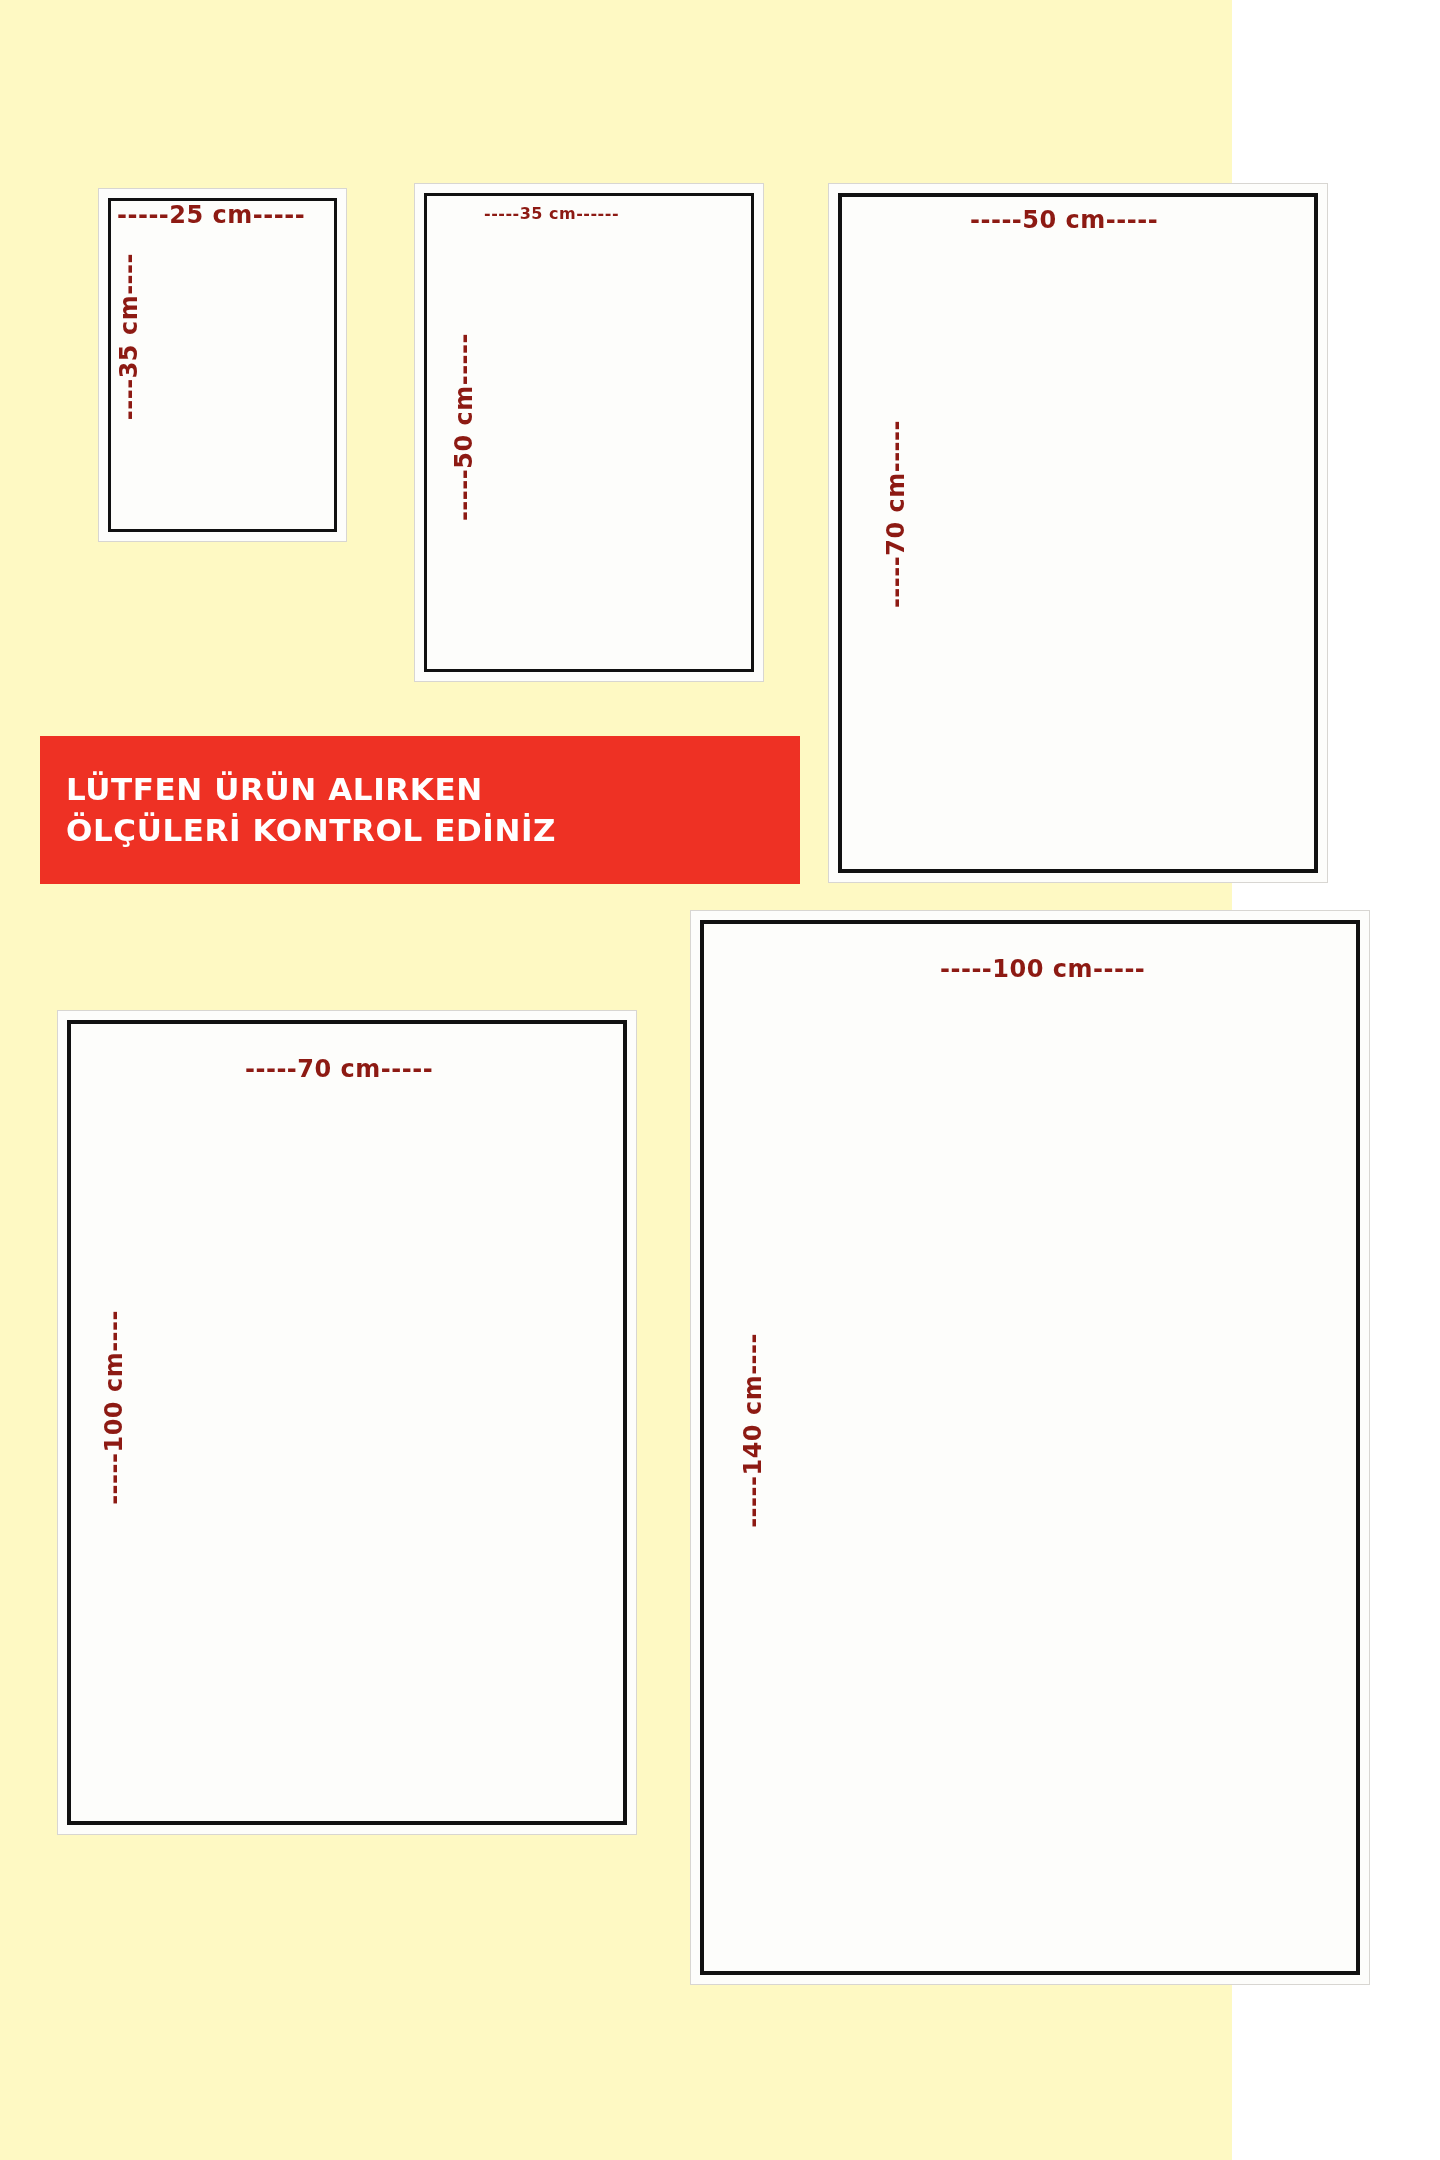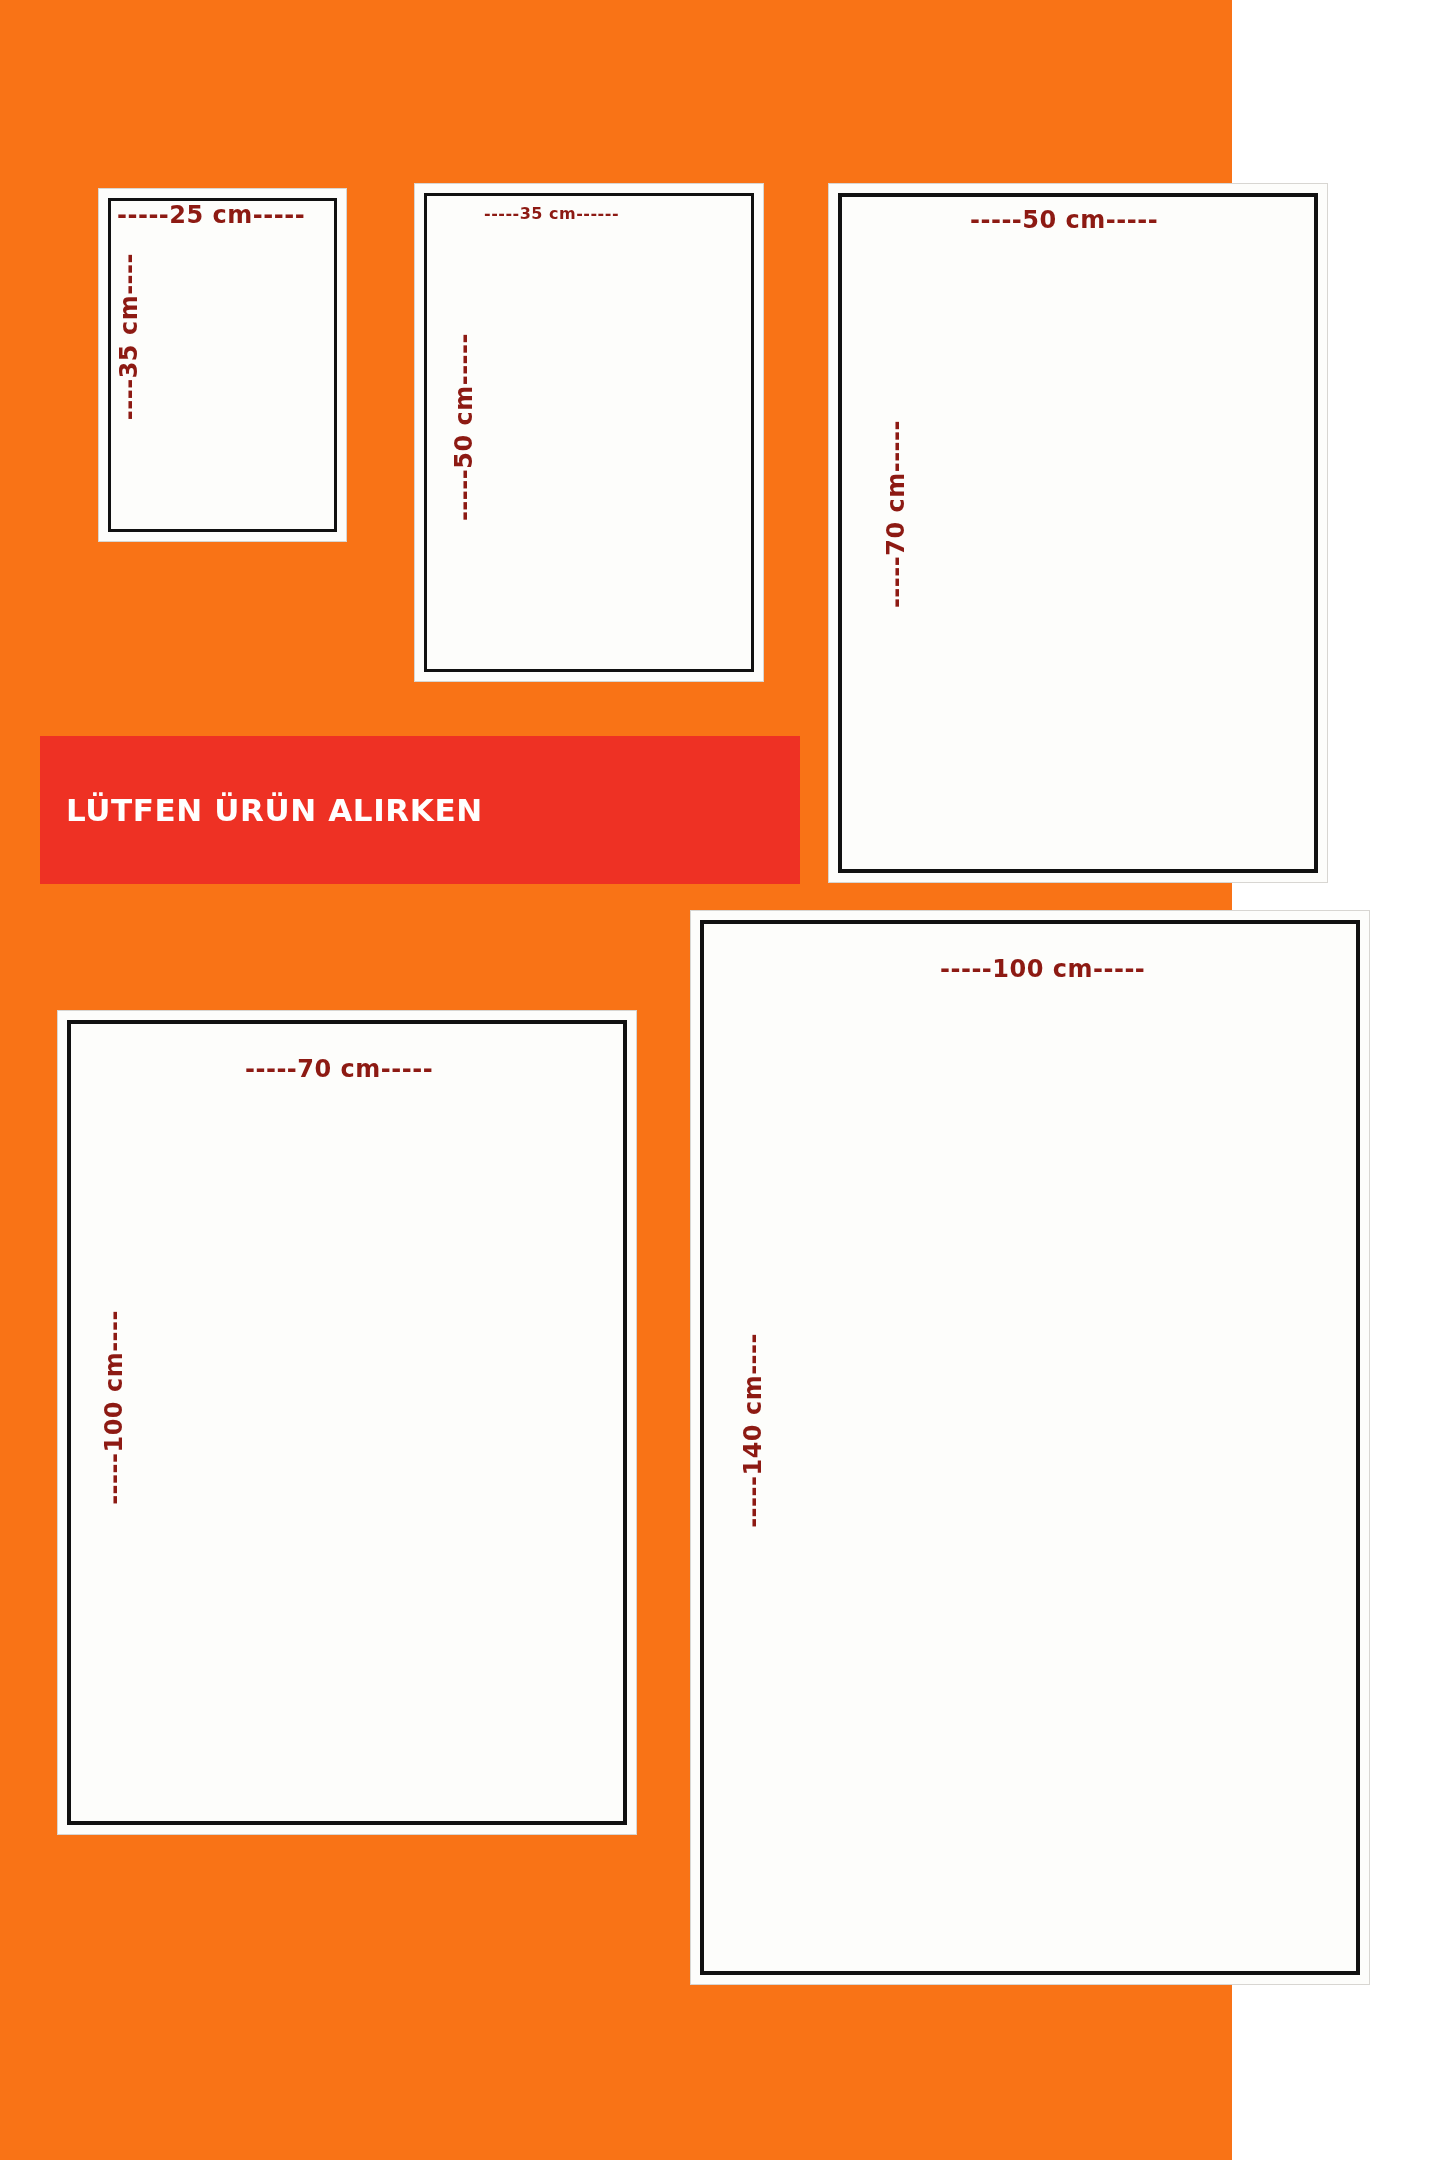--- a/index.html
+++ b/index.html
@@ -10,21 +10,21 @@
     width: 1440px;
     height: 2160px;
     background: #ffffff;
     font-family: "Liberation Sans", sans-serif;
     overflow: hidden;
   }
   #canvas {
     position: relative;
     width: 1232px;
     height: 2160px;
-    background: #f97316;
+    background: #fef9c3;
     box-sizing: border-box;
   }
   
   .frame {
     position: absolute;
     background: #fdfdfb;
     border: 1px solid #d8d6d2;
     box-sizing: border-box;
     padding: 9px;
   }
@@ -87,20 +87,21 @@
   <div class="dim vert" style="left:478px; top:333px; font-size:24px; transform:rotate(-90deg) translate(-100%,-100%);">-----50 cm-----</div>
 
   <div class="frame" style="left:828px; top:183px; width:500px; height:700px;">
     <div class="inner"></div>
   </div>
   <div class="dim" style="left:970px; top:206px; font-size:24px;">-----50 cm-----</div>
   <div class="dim vert" style="left:910px; top:420px; font-size:24px; transform:rotate(-90deg) translate(-100%,-100%);">-----70 cm-----</div>
 
   <div class="banner" style="left:40px; top:722px; width:760px; height:148px;margin-top:14px;">
     <div class="line">LÜTFEN ÜRÜN ALIRKEN</div>
+    <div class="line">ÖLÇÜLERİ KONTROL EDİNİZ</div>
   </div>
 
   <div class="frame" style="left:57px; top:1010px; width:580px; height:825px;">
     <div class="inner"></div>
   </div>
   <div class="dim" style="left:245px; top:1055px; font-size:24px;">-----70 cm-----</div>
   <div class="dim vert" style="left:128px; top:1310px; font-size:24px; transform:rotate(-90deg) translate(-100%,-100%);">-----100 cm----</div>
 
   <div class="frame" style="left:690px; top:910px; width:680px; height:1075px;">
     <div class="inner"></div>

